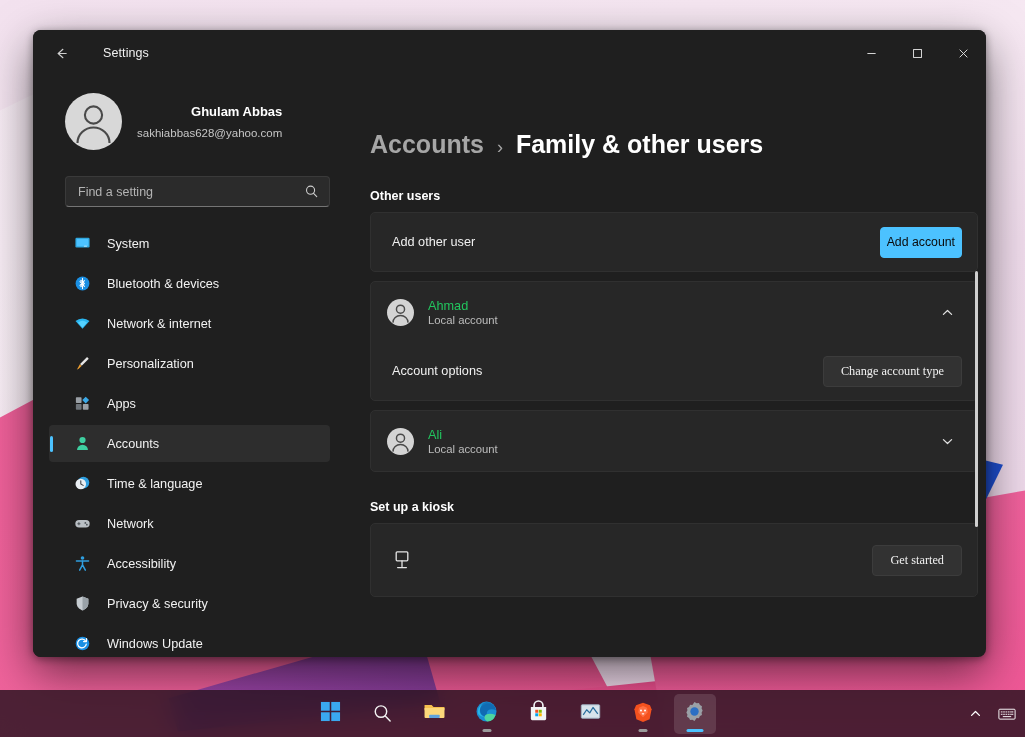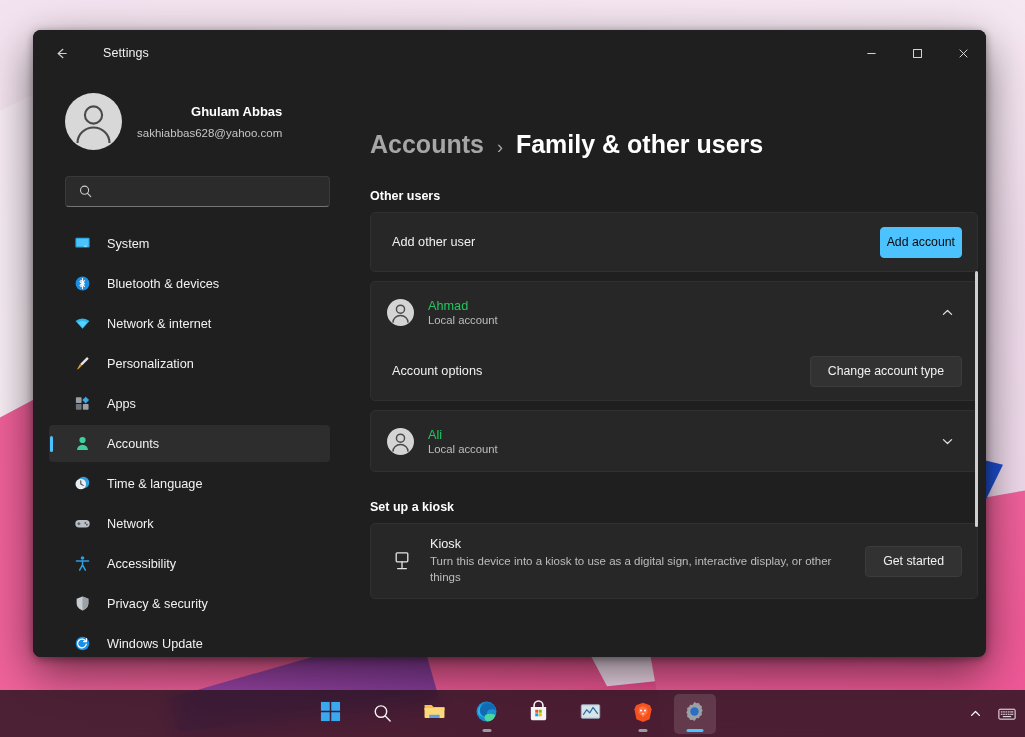--- a/index.html
+++ b/index.html
@@ -260,21 +260,21 @@
     cursor: pointer;
   }
   .btn-std {
     background: #323232;
     color: #f1f1f1;
     border: 1px solid #3c3c3c;
     border-radius: 4px;
     height: 31px;
     padding: 0 17px;
     font-size: 12.3px;
-    font-family: Liberation Sans, sans-serif;
+    font-family: Liberation Serif, serif;
     cursor: pointer;
   }
 
   .acct-row {
     display: flex;
     align-items: center;
     min-height: 60px;
     padding: 0 15px 0 16px;
     cursor: pointer;
   }
@@ -420,20 +420,21 @@
               <path d="M12.5 50 a16 15.5 0 0 1 32 0" fill="none" stroke="#4a4a4a" stroke-width="2.1"></path>
             </svg>
           </div>
           <div id="profile-text">
             <div id="profile-name">Ghulam Abbas</div>
             <div id="profile-email">sakhiabbas628@yahoo.com</div>
           </div>
         </div>
 
         <div id="search-wrap">
+          <input id="search-input" type="text" placeholder="Find a setting" style="">
           <span style="color:#cfcfcf;display:flex">
             <svg width="15" height="15" viewBox="0 0 16 16" fill="none" stroke="currentColor" stroke-width="1.15">
               <circle cx="7" cy="6.6" r="4.3"></circle>
                 <path d="M10.2 9.9 L13.6 13.4" stroke-linecap="round"></path>
             </svg>
           </span>
         </div>
 
         <div id="nav">
 
@@ -627,24 +628,20 @@
 
         <div class="card">
           <div class="kiosk-row">
             <span class="kiosk-icon">
               <svg width="22" height="22" viewBox="0 0 22 22" fill="none" stroke="currentColor" stroke-width="1.3">
                 <rect x="5.2" y="2.8" width="11.6" height="9" rx="1"></rect>
                 <path d="M11 11.8 V17.6" stroke-linecap="round"></path>
                 <path d="M6.6 18.6 H15.4" stroke-linecap="round"></path>
               </svg>
             </span>
-            <div class="kiosk-text">
-              <span class="kiosk-title">Kiosk</span>
-              <span class="kiosk-desc">Turn this device into a kiosk to use as a digital sign, interactive display, or other things</span>
-            </div>
             <span class="row-spacer"></span>
             <button class="btn-std">Get started</button>
           </div>
         </div>
 
         <div id="main-scrollbar"></div>
 
       </div>
     </div>
   </div>

